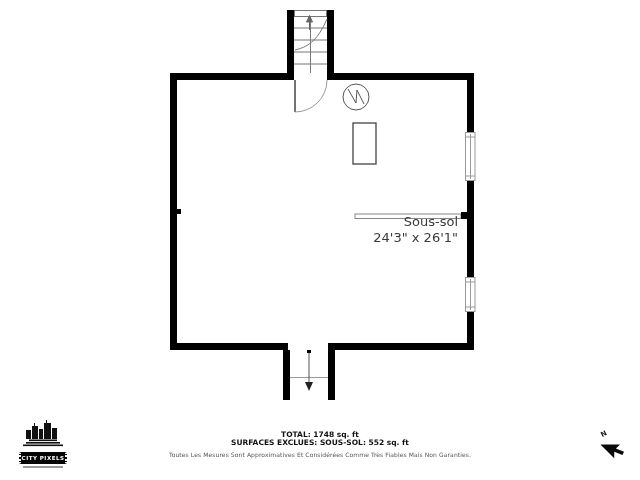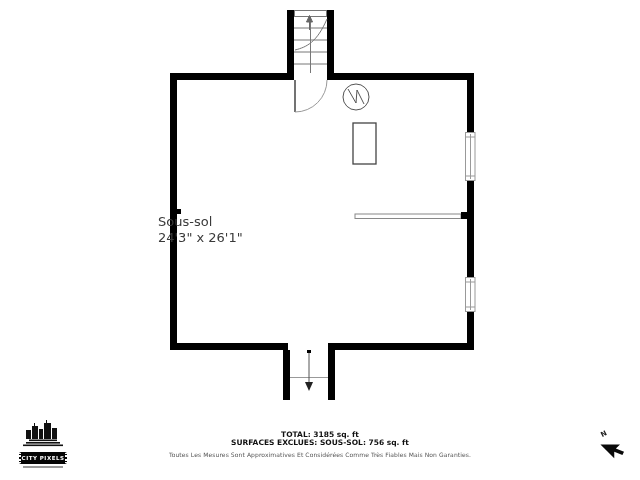--- a/index.html
+++ b/index.html
@@ -4,21 +4,21 @@
 <style>
   html,body { margin:0; padding:0; background:#fff; }
   .canvas {
     position:relative; width:640px; height:480px; background:#ffffff;
     font-family:"DejaVu Sans","Liberation Sans",sans-serif; overflow:hidden;
   }
   .plan-svg { position:absolute; left:0; top:0; }
 
   .room-label {
     position:absolute; left:158px; top:214px; width:300px;
-    text-align:left; color:#3a3a3a; font-size:13px; line-height:16px;
+    text-align:right; color:#3a3a3a; font-size:13px; line-height:16px;
   }
 
   .summary {
     position:absolute; left:0; top:431px; width:640px; text-align:center; color:#111;
   }
   .summary .s-line { font-size:7.5px; font-weight:bold; line-height:8.4px; }
   .summary .disclaimer {
     font-size:6px; font-weight:normal; color:#555; margin-top:3px; letter-spacing:0.1px;
   }
 
@@ -114,22 +114,22 @@
       </g>
     </g>
   </svg>
 
   <div class="room-label">
     <div>Sous-sol</div>
     <div>24'3" x 26'1"</div>
   </div>
 
   <div class="summary">
-    <div class="s-line">TOTAL: 3185 sq. ft</div>
-    <div class="s-line">SURFACES EXCLUES: SOUS-SOL: 756 sq. ft</div>
+    <div class="s-line">TOTAL: 1748 sq. ft</div>
+    <div class="s-line">SURFACES EXCLUES: SOUS-SOL: 552 sq. ft</div>
     <div class="disclaimer">Toutes Les Mesures Sont Approximatives Et Considérées Comme Très Fiables Mais Non Garanties.</div>
   </div>
 
   <div class="logo">
     <svg width="48" height="27" viewBox="0 0 48 27">
       <g fill="#111111">
         <rect x="15" y="3" width="1" height="4"></rect>
         <rect x="27" y="0" width="1" height="4"></rect>
         <rect x="7" y="10" width="5" height="9"></rect>
         <rect x="13" y="6" width="6" height="13"></rect>

